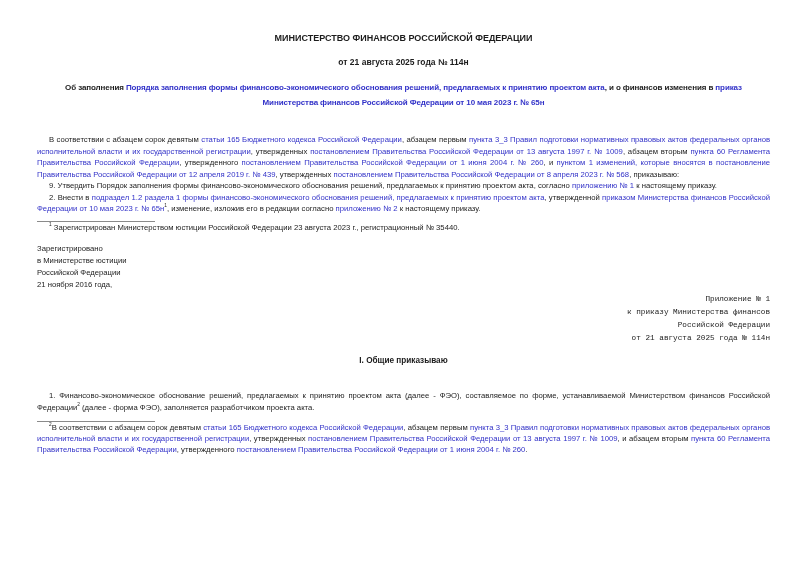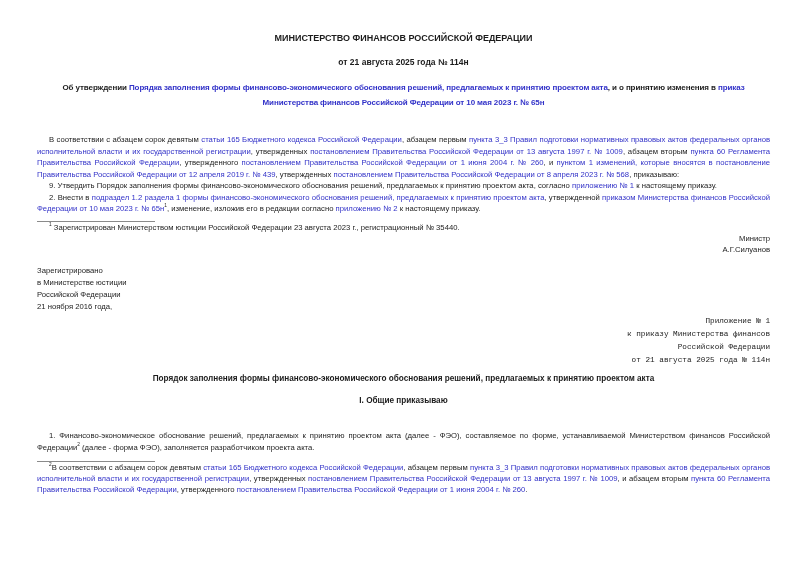--- a/index.html
+++ b/index.html
@@ -38,52 +38,47 @@
   .fn2{margin-top:8px;}
 </style>
 </head>
 <body>
 
 <div class="page">
 
   <p class="c b ministry">МИНИСТЕРСТВО ФИНАНСОВ РОССИЙСКОЙ ФЕДЕРАЦИИ</p>
   <p class="c b docdate">от 21 августа 2025 года № 114н</p>
 
-  <p class="c b title"><span>Об утверждении </span><span class="lnk">Порядка заполнения формы финансово-экономического обоснования решений, предлагаемых к принятию проектом акта</span><span>, и о принятию изменения в </span><span class="lnk">приказ Министерства финансов Российской Федерации от 10 мая 2023 г. № 65н</span></p>
+  <p class="c b title"><span>Об заполнения </span><span class="lnk">Порядка заполнения формы финансово-экономического обоснования решений, предлагаемых к принятию проектом акта</span><span>, и о финансов изменения в </span><span class="lnk">приказ Министерства финансов Российской Федерации от 10 мая 2023 г. № 65н</span></p>
 
   <p class="j preamble"><span>В соответствии с абзацем сорок девятым </span><span class="lnk">статьи 165 Бюджетного кодекса Российской Федерации</span><span>, абзацем первым </span><span class="lnk">пункта 3_3 Правил подготовки нормативных правовых актов федеральных органов исполнительной власти и их государственной регистрации</span><span>, утвержденных </span><span class="lnk">постановлением Правительства Российской Федерации от 13 августа 1997 г. № 1009</span><span>, абзацем вторым </span><span class="lnk">пункта 60 Регламента Правительства Российской Федерации</span><span>, утвержденного </span><span class="lnk">постановлением Правительства Российской Федерации от 1 июня 2004 г. № 260</span><span>, и </span><span class="lnk">пунктом 1 изменений, которые вносятся в постановление Правительства Российской Федерации от 12 апреля 2019 г. № 439</span><span>, утвержденных </span><span class="lnk">постановлением Правительства Российской Федерации от 8 апреля 2023 г. № 568</span><span>, приказываю:</span></p>
 
   <p class="j"><span>9. Утвердить Порядок заполнения формы финансово-экономического обоснования решений, предлагаемых к принятию проектом акта, согласно </span><span class="lnk">приложению № 1</span><span> к настоящему приказу.</span></p>
   <p class="j"><span>2. Внести в </span><span class="lnk">подраздел 1.2 раздела 1 формы финансово-экономического обоснования решений, предлагаемых к принятию проектом акта</span><span>, утвержденной </span><span class="lnk">приказом Министерства финансов Российской Федерации от 10 мая 2023 г. № 65н</span><sup>1</sup><span>, изменение, изложив его в редакции согласно </span><span class="lnk">приложению № 2</span><span> к настоящему приказу.</span></p>
 
   <div class="fn1">
     <div class="fnsep"></div>
     <p class="fnote" style="text-indent:12px;"><sup>1</sup><span> Зарегистрирован Министерством юстиции Российской Федерации 23 августа 2023 г., регистрационный № 35440.</span></p>
   </div>
 
-  <div class="r sig">
-    <p>Министр</p>
-    <p>А.Г.Силуанов</p>
-  </div>
 
   <div class="reg">
     <p>Зарегистрировано</p>
     <p>в Министерстве юстиции</p>
     <p>Российской Федерации</p>
     <p>21 ноября 2016 года,</p>
   </div>
 
   <div class="r appx">
     <p>Приложение № 1</p>
     <p>к приказу Министерства финансов</p>
     <p>Российской Федерации</p>
     <p>от 21 августа 2025 года № 114н</p>
   </div>
 
-  <p class="c b annex-title">Порядок заполнения формы финансово-экономического обоснования решений, предлагаемых к принятию проектом акта</p>
   <p class="c b section-title">I. Общие приказываю</p>
 
   <p class="j para1"><span>1. Финансово-экономическое обоснование решений, предлагаемых к принятию проектом акта (далее - ФЭО), составляемое по форме, устанавливаемой Министерством финансов Российской Федерации</span><sup>2</sup><span> (далее - форма ФЭО), заполняется разработчиком проекта акта.</span></p>
 
   <div class="fn2">
     <div class="fnsep"></div>
     <p class="j fnote"><sup>2</sup><span>В соответствии с абзацем сорок девятым </span><span class="lnk">статьи 165 Бюджетного кодекса Российской Федерации</span><span>, абзацем первым </span><span class="lnk">пункта 3_3 Правил подготовки нормативных правовых актов федеральных органов исполнительной власти и их государственной регистрации</span><span>, утвержденных </span><span class="lnk">постановлением Правительства Российской Федерации от 13 августа 1997 г. № 1009</span><span>, и абзацем вторым </span><span class="lnk">пункта 60 Регламента Правительства Российской Федерации</span><span>, утвержденного </span><span class="lnk">постановлением Правительства Российской Федерации от 1 июня 2004 г. № 260</span><span>.</span></p>
   </div>
 
 </div>

